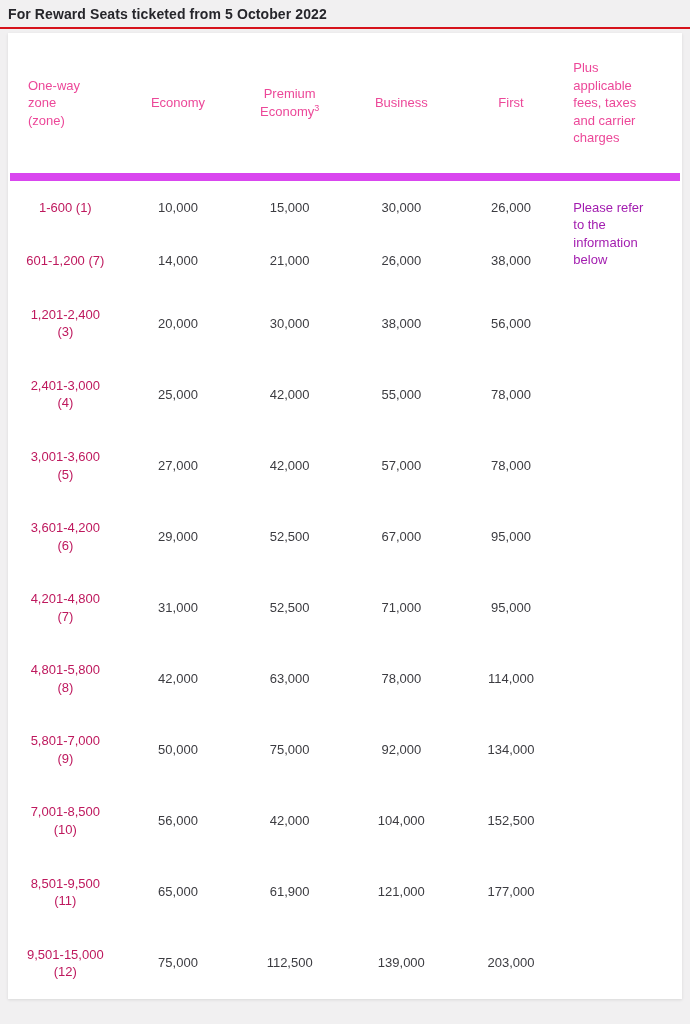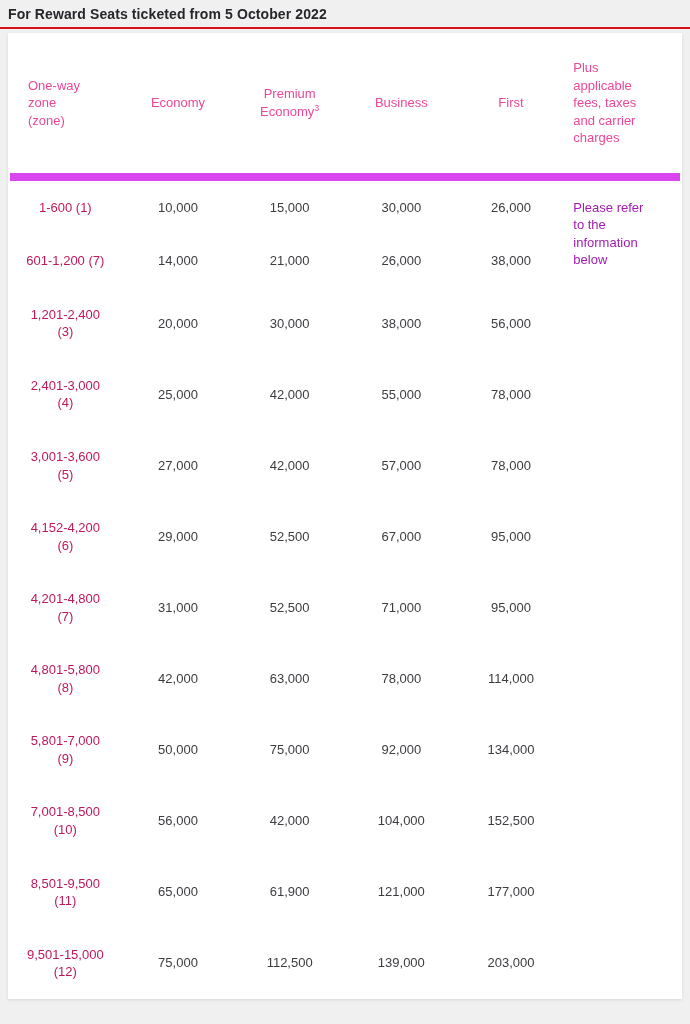--- a/index.html
+++ b/index.html
@@ -164,21 +164,21 @@
           <td>78,000</td>
         </tr>
         <tr>
           <td class="zone">3,001-3,600 (5)</td>
           <td>27,000</td>
           <td>42,000</td>
           <td>57,000</td>
           <td>78,000</td>
         </tr>
         <tr>
-          <td class="zone">4,152-4,200 (6)</td>
+          <td class="zone">3,601-4,200 (6)</td>
           <td>29,000</td>
           <td>52,500</td>
           <td>67,000</td>
           <td>95,000</td>
         </tr>
         <tr>
           <td class="zone">4,201-4,800 (7)</td>
           <td>31,000</td>
           <td>52,500</td>
           <td>71,000</td>

